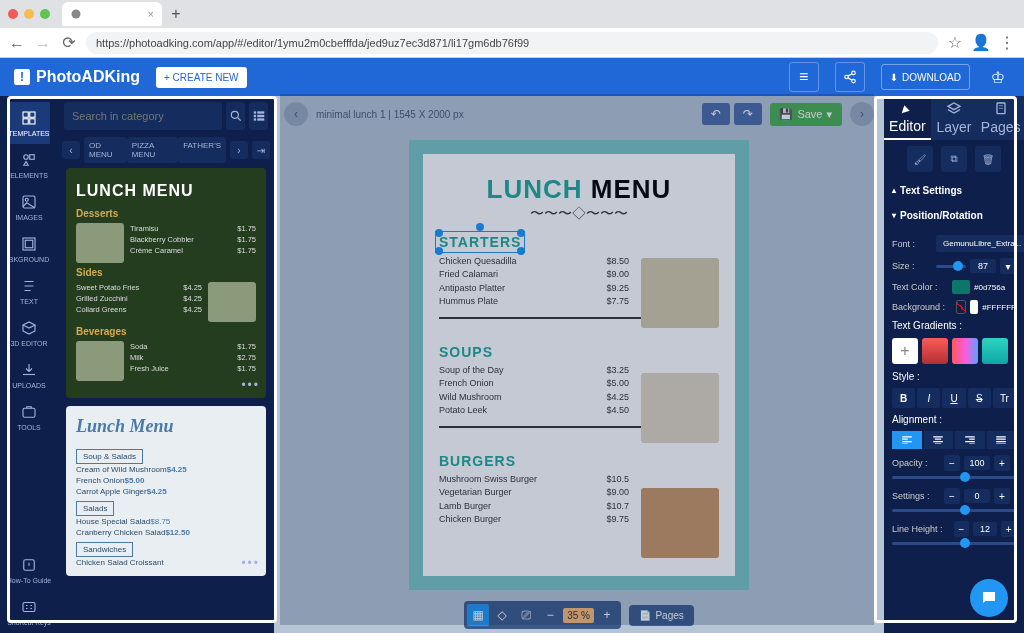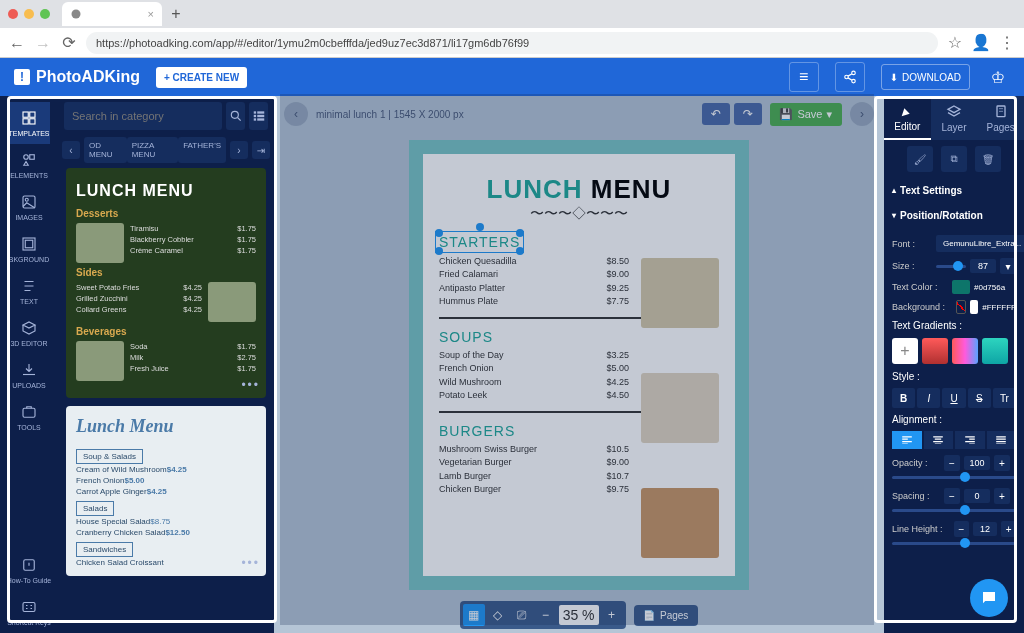--- a/index.html
+++ b/index.html
@@ -11,21 +11,21 @@
 .tab{background:#fff;height:24px;width:100px;border-radius:6px 6px 0 0;display:flex;align-items:center;padding:0 8px;font-size:11px;color:#666;gap:6px}
 .tab svg{width:12px;height:12px}
 .newtab{width:20px;height:20px;display:flex;align-items:center;justify-content:center;color:#555;margin-left:4px;font-size:16px}
 .url-bar{height:30px;background:#fff;display:flex;align-items:center;padding:0 8px;gap:8px;border-bottom:1px solid #ccc}
 .navbtn{width:18px;height:18px;display:flex;align-items:center;justify-content:center;color:#666}
 .url{flex:1;font-size:11px;color:#444;background:#f1f3f4;height:22px;border-radius:11px;padding:0 10px;display:flex;align-items:center}
 .app{height:575px;display:flex;flex-direction:column;background:#184391}
 .app-header{height:38px;background:#2067d8;display:flex;align-items:center;padding:0 14px;gap:16px}
 .logo{display:flex;align-items:center;gap:6px;color:#fff;font-size:16px;font-weight:bold}
 .logo-sq{width:16px;height:16px;background:#fff;border-radius:2px;display:flex;align-items:center;justify-content:center;color:#2067d8;font-weight:bold;font-size:12px}
-.create-btn{background:#fff;color:#2067d8;font-size:10px;font-weight:bold;padding:5px 8px;border-radius:3px;border:none}
+.create-btn{background:#fff;color:#2067d8;font-size:10px;font-weight:normal;padding:5px 8px;border-radius:3px;border:none}
 .app-header .spacer{flex:1}
 .hbtn{width:30px;height:30px;border:1px solid rgba(255,255,255,.3);border-radius:3px;display:flex;align-items:center;justify-content:center;color:#fff}
 .dlbtn{height:26px;border:1px solid rgba(255,255,255,.4);border-radius:3px;display:flex;align-items:center;color:#fff;font-size:10px;padding:0 8px;gap:4px}
 .main{flex:1;display:flex;position:relative}
 .far-left{width:58px;background:#0d1f4a;display:flex;flex-direction:column;align-items:center;padding-top:6px}
 .fl-item{width:100%;display:flex;flex-direction:column;align-items:center;justify-content:center;gap:3px;padding:7px 0;color:#a5b4d9;font-size:7px;cursor:pointer}
 .fl-item.active{background:#1a3a7a;color:#fff}
 .fl-item svg{width:18px;height:18px;stroke:currentColor;fill:none;stroke-width:1.5}
 .fl-spacer{flex:1}
 .left-panel{width:216px;background:#0d1f4a;display:flex;flex-direction:column;position:relative}
@@ -57,35 +57,35 @@
 .canvas-center{flex:1;display:flex;align-items:center;justify-content:center;padding:4px}
 .menu-card{width:340px;height:450px;background:#79c5c5;padding:14px;display:flex}
 .menu-inner{background:#fff;flex:1;padding:20px 16px;position:relative}
 .menu-title{text-align:center;font-size:26px;font-weight:900;letter-spacing:1px}
 .menu-title .l{color:#1fa89a}
 .swirl{text-align:center;font-size:14px;color:#333;margin:0 0 10px}
 .selected{position:relative;display:inline-block}
 .selected::before{content:"";position:absolute;left:-4px;right:-4px;top:-2px;bottom:-2px;border:1px solid #2196f3}
 .handle{position:absolute;width:8px;height:8px;background:#2196f3;border-radius:50%}
 .h-tl{top:-4px;left:-4px}.h-tr{top:-4px;right:-4px}.h-bl{bottom:-4px;left:-4px}.h-br{bottom:-4px;right:-4px}.h-tc{top:-10px;left:50%;margin-left:-4px}
-.sec-h{font-size:14px;font-weight:400;color:#1fa89a;letter-spacing:1px;margin-top:10px}
+.sec-h{font-size:14px;font-weight:700;color:#1fa89a;letter-spacing:1px;margin-top:25px}
 .menu-row{display:flex;justify-content:space-between;margin-top:4px}
 .menu-items{font-size:9px;color:#333;line-height:1.5}
 .price{font-size:9px;color:#333;line-height:1.5;text-align:right;margin-right:8px}
 .dish-img{width:78px;height:70px;border-radius:3px;background:#c9b89a;position:absolute;right:16px}
 .hr{border:none;border-top:2px solid #333;margin:8px 0 2px}
 .canvas-bottom{height:36px;display:flex;align-items:center;justify-content:center;gap:8px}
 .tool-group{background:#3a5a8a;border-radius:4px;display:flex;align-items:center;padding:3px;gap:2px}
 .tg-btn{width:22px;height:22px;display:flex;align-items:center;justify-content:center;color:#fff;font-size:12px;border-radius:2px}
 .tg-btn.active{background:#2196f3}
-.zoom{background:#ffffff;color:#333;font-size:14px;padding:2px 4px;border-radius:2px}
+.zoom{background:#fdba74;color:#333;font-size:10px;padding:2px 4px;border-radius:2px}
 .pages-btn{background:#3a5a8a;border-radius:4px;display:flex;align-items:center;padding:5px 10px;gap:4px;color:#fff;font-size:10px}
 .right-panel{width:140px;background:#0d1f4a;display:flex;flex-direction:column;font-size:10px;color:#fff;position:relative;overflow:hidden}
 .rp-tabs{display:flex;background:#152d5e;height:44px}
-.rp-tab{flex:1;display:flex;flex-direction:column;align-items:center;justify-content:center;gap:2px;font-size:10px;color:#a5b4d9}
+.rp-tab{flex:1;display:flex;flex-direction:column;align-items:center;justify-content:center;gap:2px;font-size:14px;color:#a5b4d9}
 .rp-tab.active{background:#0d1f4a;color:#fff;border-bottom:2px solid #fff}
 .rp-tab svg{width:16px;height:16px}
 .rp-actions{display:flex;gap:8px;padding:6px;justify-content:center}
 .rp-act{width:26px;height:26px;background:#152d5e;border-radius:3px;display:flex;align-items:center;justify-content:center;color:#a5b4d9}
 .rp-sec{padding:4px 8px;font-size:10px}
 .rp-sec-h{font-weight:bold;display:flex;align-items:center;gap:4px;padding:3px 0}
 .rp-sec-h::before{content:"▾";font-size:8px}
 .rp-sec-h.up::before{content:"▴"}
 .rp-row{display:flex;align-items:center;padding:3px 0;gap:4px}
 .rp-label{font-size:9px;color:#ccc;min-width:40px}
@@ -506,21 +506,21 @@
             </div>
         </div>
         <div class="rp-row">
           <span class="rp-label" style="min-width:48px">Opacity :</span>
           <div class="pm">−</div>
           <div class="num-box">100</div>
           <div class="pm">+</div>
         </div>
         <div class="rp-slider" style="margin:2px 0 6px"></div>
         <div class="rp-row">
-          <span class="rp-label" style="min-width:48px">Spacing :</span>
+          <span class="rp-label" style="min-width:48px">Settings :</span>
           <div class="pm">−</div>
           <div class="num-box">0</div>
           <div class="pm">+</div>
         </div>
         <div class="rp-slider" style="margin:2px 0 6px"></div>
         <div class="rp-row">
           <span class="rp-label" style="min-width:58px">Line Height :</span>
           <div class="pm">−</div>
           <div class="num-box">12</div>
           <div class="pm">+</div>

